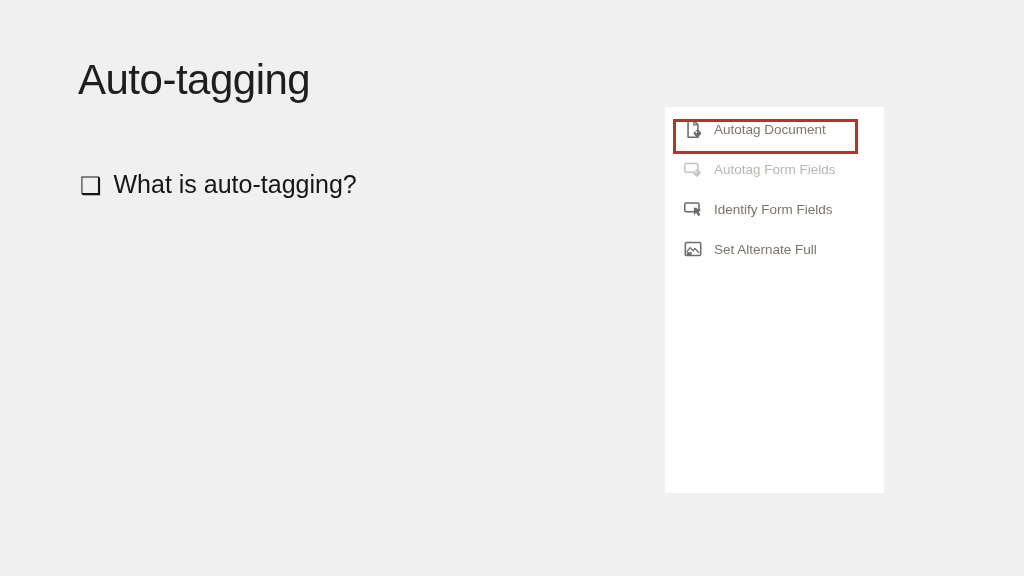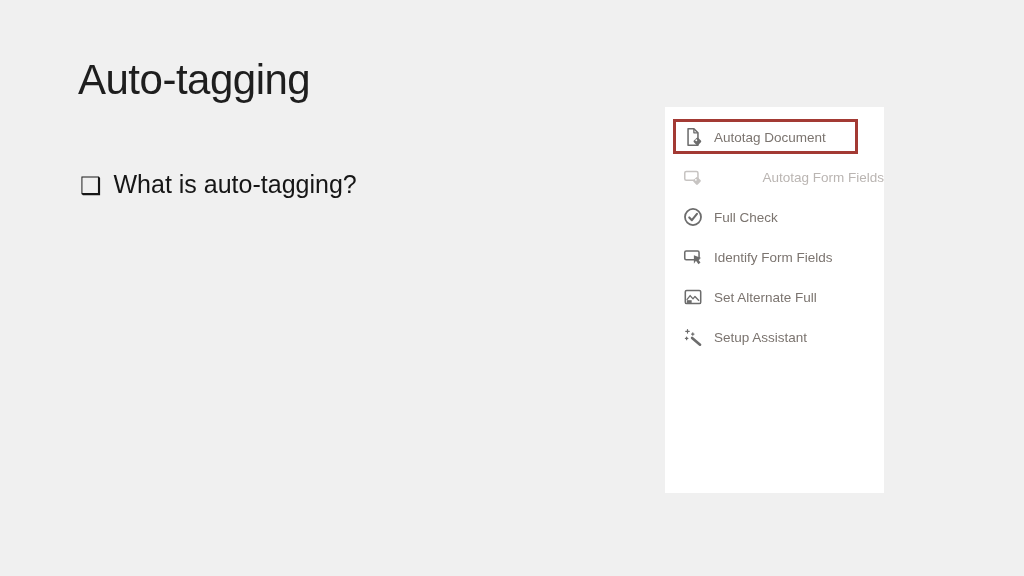--- a/index.html
+++ b/index.html
@@ -31,38 +31,38 @@
     font-size: 24px;
     line-height: 1;
     position: relative;
     top: 1px;
   }
   .tools-panel {
     position: absolute;
     left: 665px; top: 107px;
     width: 219px; height: 386px;
     background: var(--panel-bg, #ffffff);
-    padding-top: 10px;
+    padding-top: 2px;
   }
   .highlight-box {
     position: absolute;
     left: 8px; top: 12px;
     width: 185px; height: 35px;
     border: 3px solid var(--hl-border, #a33a34);
     pointer-events: none;
     z-index: 2;
   }
   .menu-item {
     height: 40px;
     display: flex;
     align-items: center;
     padding-left: 17px;
     cursor: pointer;
   }
-  .menu-item.disabled { cursor: default; justify-content: space-between; }
+  .menu-item.disabled { cursor: default; }
   .mi-icon {
     width: 22px; height: 22px;
     margin-right: 10px;
     display: inline-flex;
     align-items: center;
     justify-content: center;
     color: var(--icon-enabled, #6c6c6c);
     flex: 0 0 22px;
   }
   .mi-icon svg { width: 22px; height: 22px; display: block; }
@@ -106,49 +106,31 @@
             <rect x="2.5" y="5" width="12" height="8" rx="1.4" fill="none" stroke="currentColor" stroke-width="1.4"></rect>
             <rect x="10.8" y="10.8" width="5.6" height="5.6" rx="1.1" transform="rotate(45 13.6 13.6)" fill="currentColor"></rect>
             <circle cx="12.6" cy="12.6" r="0.85" fill="#fff"></circle>
           </svg>
         </span>
         <span class="mi-label">Autotag Form Fields</span>
       </div>
       <div class="menu-item">
         <span class="mi-icon">
           <svg viewBox="0 0 20 20">
-            <circle cx="10" cy="10" r="7.3" fill="none" stroke="currentColor" stroke-width="1.6"></circle>
-            <path d="M6.6 10.4l2.4 2.5 4.6-5.7" fill="none" stroke="currentColor" stroke-width="1.9" stroke-linecap="round" stroke-linejoin="round"></path>
-          </svg>
-        </span>
-        <span class="mi-label">Full Check</span>
-      </div>
-      <div class="menu-item">
-        <span class="mi-icon">
-          <svg viewBox="0 0 20 20">
             <rect x="2.5" y="4.5" width="13" height="8" rx="1.3" fill="none" stroke="currentColor" stroke-width="1.4"></rect>
             <path d="M10.8 8.3l6.7 2.7-3 1.1 2.3 3-1.8 1.4-2.3-3.1-1.9 2.7z" fill="currentColor"></path>
           </svg>
         </span>
         <span class="mi-label">Identify Form Fields</span>
       </div>
       <div class="menu-item">
         <span class="mi-icon">
           <svg viewBox="0 0 20 20">
             <rect x="3" y="4" width="14" height="12" rx="1.3" fill="none" stroke="currentColor" stroke-width="1.4"></rect>
             <path d="M4.3 12.6l3.1-3.9 2.6 3 1.8-2.2 3.7 3.9" fill="none" stroke="currentColor" stroke-width="1.2" stroke-linejoin="round"></path>
             <rect x="4.4" y="12.9" width="4.4" height="2.5" fill="currentColor"></rect>
           </svg>
         </span>
         <span class="mi-label">Set Alternate Full</span>
       </div>
-      <div class="menu-item">
-        <span class="mi-icon">
-          <svg viewBox="0 0 20 20">
-            <line x1="9.2" y1="10.8" x2="16.4" y2="17" stroke="currentColor" stroke-width="2.4" stroke-linecap="round"></line>
-            <path d="M5 3.2v3.2M3.4 4.8h3.2M9.8 6.2v2.2M8.7 7.3h2.2M4.2 10.2v2.2M3.1 11.3h2.2" stroke="currentColor" stroke-width="1.1" stroke-linecap="round" fill="none"></path>
-          </svg>
-        </span>
-        <span class="mi-label">Setup Assistant</span>
-      </div>
     </div>
 
 </div>
 
 </body></html>

